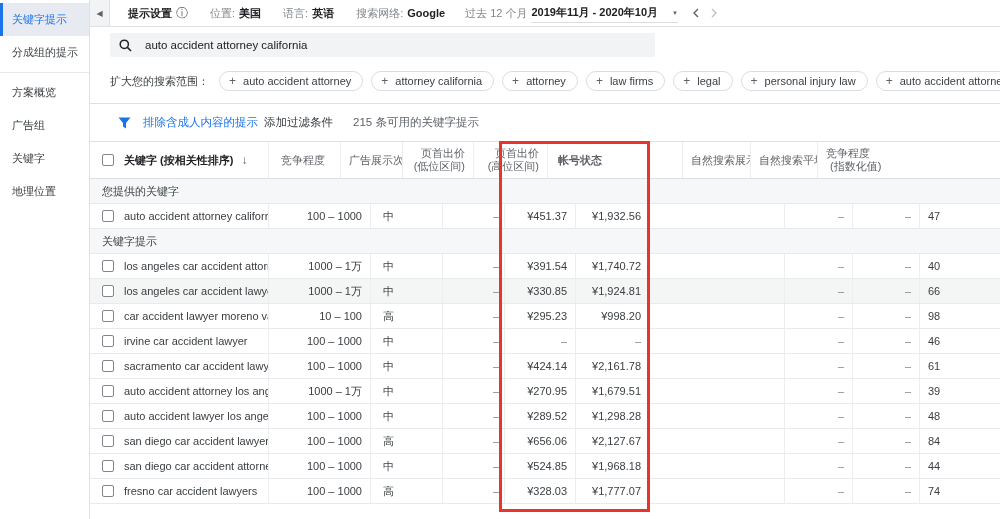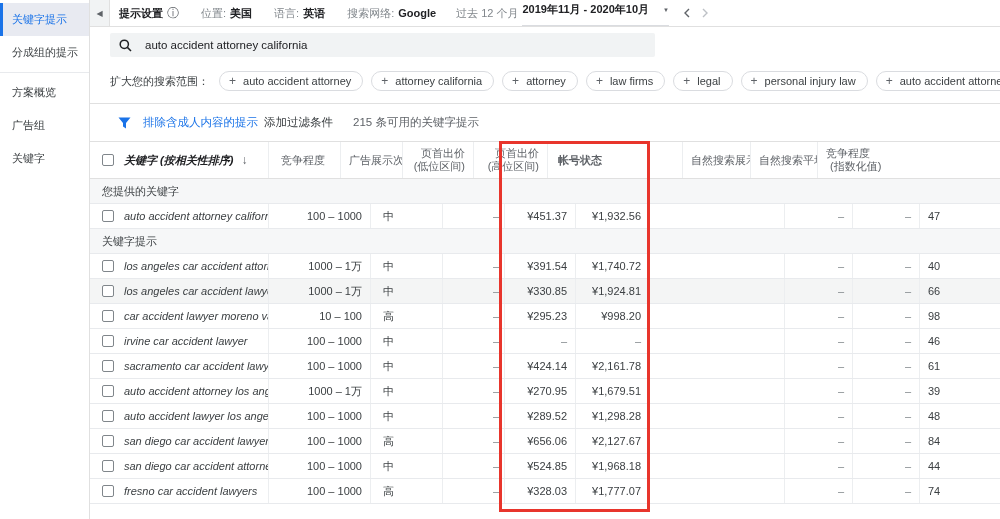--- a/index.html
+++ b/index.html
@@ -16,21 +16,21 @@
   
   .main { flex:1; position:relative; background:#fff; }
 
   .topbar { height:27px; border-bottom:1px solid #e0e0e0; display:flex; align-items:center; font-size:11px; color:#80868b; }
   .back-box { width:20px; height:26px; background:#f1f3f4; border-right:1px solid #e0e0e0;
     display:flex; align-items:center; justify-content:center; color:#5f6368; font-size:8px; cursor:pointer; }
   .tb-group { display:flex; align-items:center; white-space:nowrap; }
   .tb-label { color:#80868b; margin-right:4px; }
   .tb-value { color:#202124; font-weight:bold; }
   .info-ic { color:#5f6368; font-size:12px; margin-left:4px; }
-  .date-wrap { display:flex; align-items:center; border-bottom:1px solid #dadce0; padding-bottom:8px; margin-bottom:-2px; cursor:pointer; }
+  .date-wrap { display:flex; align-items:center; border-bottom:1px solid #dadce0; padding-bottom:2px; margin-bottom:-2px; cursor:pointer; }
   .caret { font-size:6px; color:#5f6368; margin-left:14px; }
   .chev { margin-left:14px; cursor:pointer; display:flex; align-items:center; }
 
   .search-row { padding:6px 0 0 20px; }
   .search-input { width:545px; height:24px; background:#f1f3f4; border-radius:2px;
     display:flex; align-items:center; padding-left:9px; cursor:text; }
   .search-input .q-text { font-size:11.5px; color:#202124; margin-left:13px; }
 
   .chips-row { margin-top:14px; padding-left:20px; display:flex; align-items:center; font-size:11px; color:#3c4043; white-space:nowrap; }
   .chips-label { margin-right:10px; }
@@ -48,21 +48,21 @@
 
   
   .ktable { border-top:1px solid #e0e0e0; font-size:11px; }
   .hrow { display:flex; height:37px; border-bottom:1px solid #e0e0e0; color:#5f6368; }
   .trow { display:flex; height:25px; border-bottom:1px solid #e8eaed; background:#fff; }
   .trow.shaded { background:#f4f5f5; }
   .sec-row { height:25px; border-bottom:1px solid #e8eaed; background:#f6f7f8;
     display:flex; align-items:center; padding-left:12px; color:#3c4043; }
   .cell { display:flex; align-items:center; height:100%; overflow:hidden; border-right:1px solid #eceef0; white-space:nowrap; }
   .cell:last-child { border-right:none; }
-  .c-kw   { width:179px; padding-left:12px;font-style:italic; }
+  .c-kw   { width:179px; padding-left:12px; }
   .c-avg  { width:102px; justify-content:flex-end; padding-right:8px; }
   .c-comp { width:72px;  padding-left:12px; }
   .c-ads  { width:62px;  justify-content:flex-end; padding-right:5px; }
   .c-low  { width:71px;  justify-content:flex-end; padding-right:8px; }
   .c-high { width:74px;  justify-content:flex-end; padding-right:8px; }
   .c-acct { width:135px; padding-left:10px;font-weight:bold; }
   .c-oi   { width:68px;  justify-content:flex-end; padding-right:8px; }
   .c-or   { width:67px;  justify-content:flex-end; padding-right:8px; }
   .c-ci   { width:80px;  padding-left:8px; }
   .hrow .cell { line-height:13px; }
@@ -89,30 +89,31 @@
   <div class="sidebar">
     <div>
         <div class="side-item active">关键字提示</div>
         <div class="side-item">分成组的提示</div>
       </div>
     <div class="side-divider"></div>
     <div>
         <div class="side-item">方案概览</div>
         <div class="side-item">广告组</div>
         <div class="side-item">关键字</div>
+        <div class="side-item">地理位置</div>
       </div>
   </div>
 
   <div class="main">
 
     <div class="topbar">
       <div class="back-box">
         <span>◀</span>
       </div>
-      <div class="tb-group" style="margin-left:9px">
+      <div class="tb-group" style="margin-left:18px">
         <span class="tb-value">提示设置</span>
         <span class="info-ic">ⓘ</span>
       </div>
       <div class="tb-group" style="margin-left:22px">
         <span class="tb-label">位置:</span>
         <span class="tb-value">美国</span>
       </div>
       <div class="tb-group" style="margin-left:22px">
         <span class="tb-label">语言:</span>
         <span class="tb-value">英语</span>

